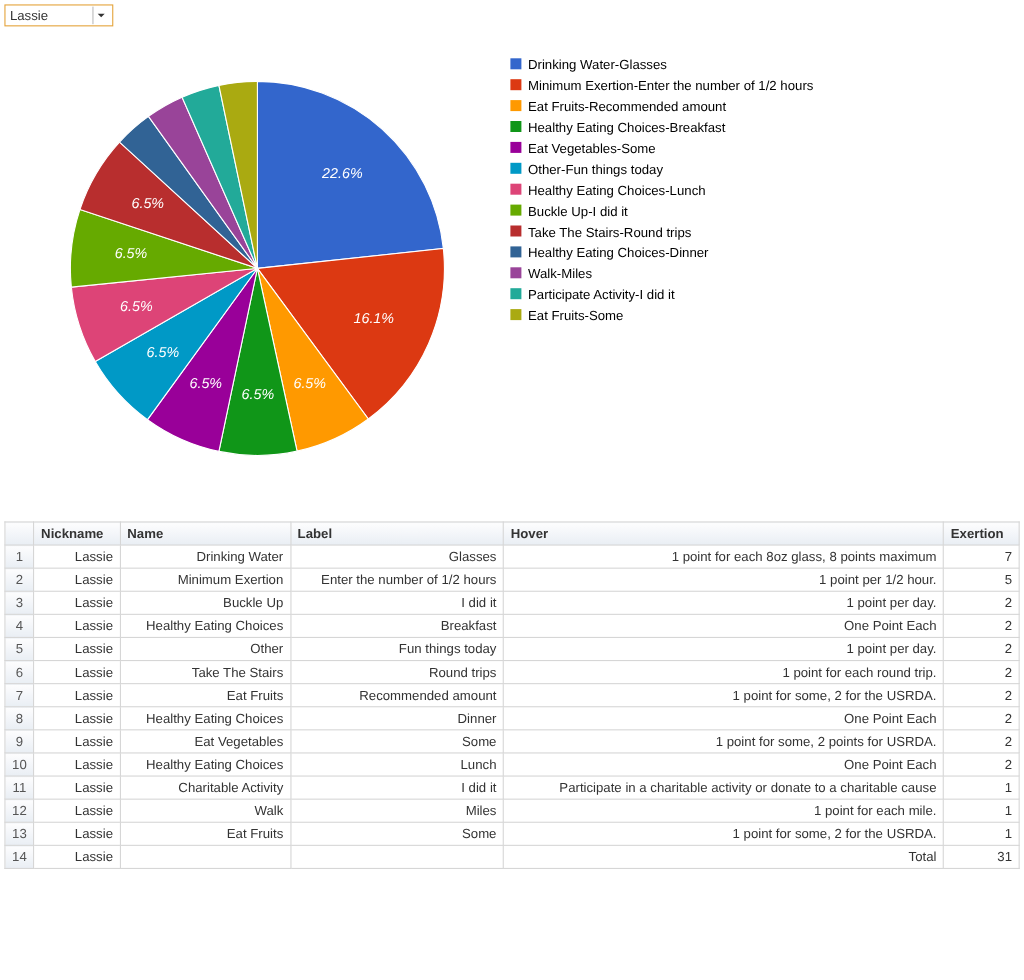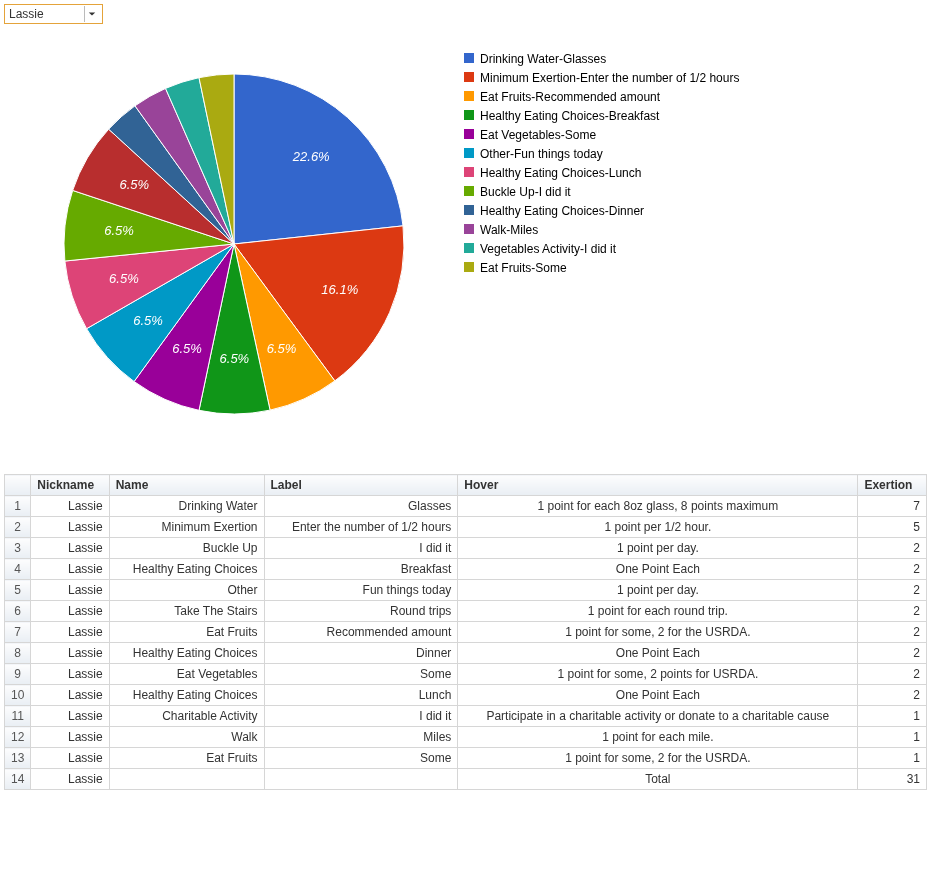--- a/index.html
+++ b/index.html
@@ -81,21 +81,21 @@
   table.data td.rownum {
     background: linear-gradient(#fdfdfe, #e9eef4);
     text-align:center;
     color:#555;
     width:22px;
   }
   table.data th.rownum-h { width:22px; }
   .col-nickname { text-align:right; }
   .col-name { text-align:right; }
   .col-label { text-align:right; }
-  .col-hover { text-align:center; }
+  .col-hover { text-align:right; }
   .col-pointsum { text-align:right; }
 </style>
 </head>
 <body>
 
 
 
 
 <div class="dropdown">
   <span class="dd-value">Lassie</span>
@@ -161,30 +161,34 @@
       </div>
       <div class="legend-item">
         <span class="legend-swatch" style="background: rgb(221, 68, 119);"></span>
         <span class="legend-label">Healthy Eating Choices-Lunch</span>
       </div>
       <div class="legend-item">
         <span class="legend-swatch" style="background: rgb(102, 170, 0);"></span>
         <span class="legend-label">Buckle Up-I did it</span>
       </div>
       <div class="legend-item">
+        <span class="legend-swatch" style="background: rgb(184, 46, 46);"></span>
+        <span class="legend-label">Take The Stairs-Round trips</span>
+      </div>
+      <div class="legend-item">
         <span class="legend-swatch" style="background: rgb(49, 99, 149);"></span>
         <span class="legend-label">Healthy Eating Choices-Dinner</span>
       </div>
       <div class="legend-item">
         <span class="legend-swatch" style="background: rgb(153, 68, 153);"></span>
         <span class="legend-label">Walk-Miles</span>
       </div>
       <div class="legend-item">
         <span class="legend-swatch" style="background: rgb(34, 170, 153);"></span>
-        <span class="legend-label">Vegetables Activity-I did it</span>
+        <span class="legend-label">Participate Activity-I did it</span>
       </div>
       <div class="legend-item">
         <span class="legend-swatch" style="background: rgb(170, 170, 17);"></span>
         <span class="legend-label">Eat Fruits-Some</span>
       </div>
     </div>
 </div>
 
 
 <table class="data">

